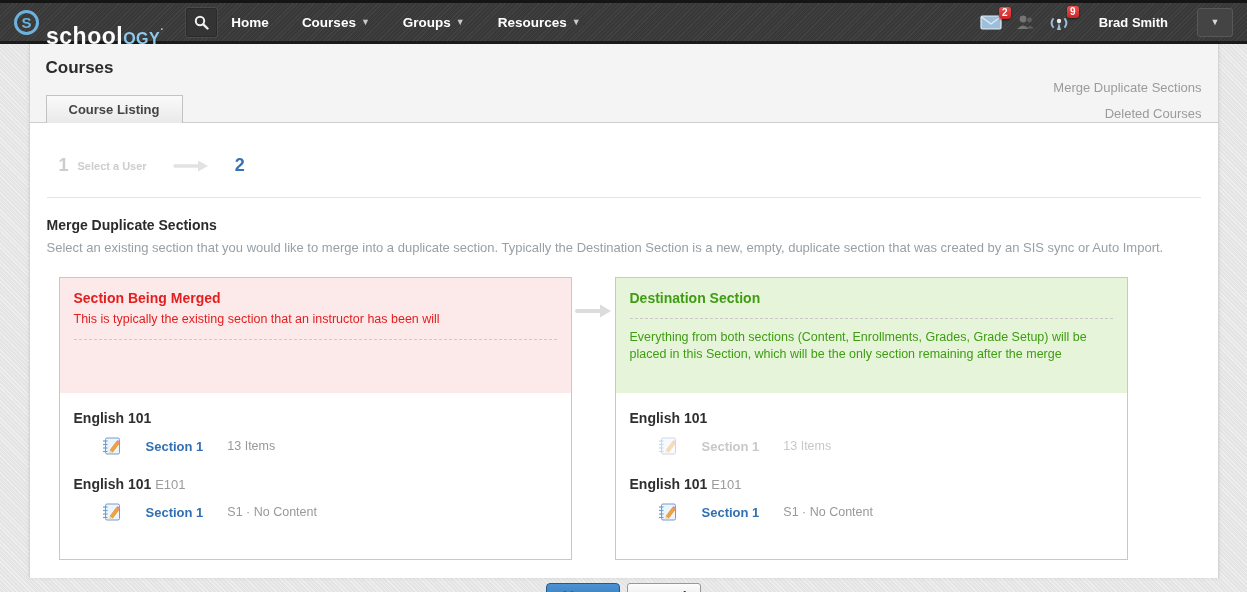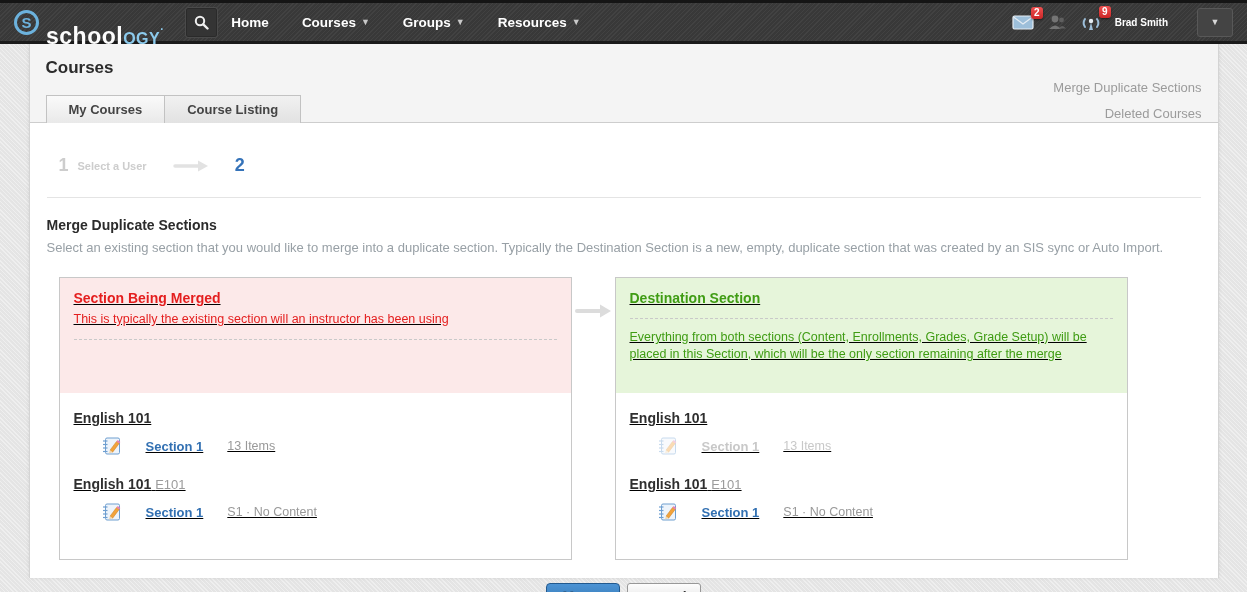--- a/index.html
+++ b/index.html
@@ -38,21 +38,21 @@
   .nav-item { color:#fff; font-size:13.5px; font-weight:bold; display:flex; align-items:center; gap:5px; }
   .nav-caret { font-size:9px; color:#c9c9c9; }
   .nav-right { display:flex; align-items:center; gap:13px; }
   .nav-ico { position:relative; display:flex; align-items:center; }
   .badge {
     position:absolute; top:-8px; right:-9px;
     background:linear-gradient(#ef5050,#cb2626); color:#fff;
     font-size:10px; font-weight:bold; line-height:12px; padding:0 3px;
     border-radius:3px; box-shadow:0 1px 2px rgba(0,0,0,.5); min-width:12px; text-align:center;
   }
-  .user-name { font-size:10px; font-weight:bold; color:#fdfdfd; margin-left:0; }
+  .user-name { font-size:13px; font-weight:bold; color:#fdfdfd; margin-left:16px; }
   .user-drop {
     width:36px; height:29px; margin-left:16px; background:#444;
     border:1px solid #585858; border-radius:3px;
     display:flex; align-items:center; justify-content:center;
     color:#d8d8d8; font-size:9px;
   }
 
   
   .content-col {
     width:1190px; height:534px; margin:0 auto; background:#fff;
@@ -79,21 +79,21 @@
   .step-num { font-size:18px; font-weight:bold; margin-right:9px; }
   .step-label { font-size:11px; font-weight:bold; }
   .step-inactive .step-num, .step-inactive .step-label { color:#cdcdcd; }
   .step-active .step-num { color:#3573b9; }
   .step-active .step-label { color:#2b2b2b; }
   .step-arrow { margin:0 26px; display:flex; align-items:center; }
   .rule { border:none; border-top:1px solid #e4e4e4; margin-top:21px; }
   .merge-heading { font-size:14px; font-weight:bold; color:#2b2b2b; margin-top:19px; }
   .merge-desc { font-size:13px; color:#98a0a6; margin-top:7px; }
 
-  .panels { display:flex; margin:22px 0 0 12px; align-items:stretch;text-decoration:underline; }
+  .panels { display:flex; margin:22px 0 0 12px; align-items:stretch; }
   .panel { width:513px; border:1px solid #c8c8c8; background:#fff; }
   .panel-gap { width:43px; display:flex; justify-content:center; padding-top:26px; }
   .panel-head { height:115px; padding:11px 14px 0; overflow:hidden; }
   .panel-head.pink { background:#fce9e9; }
   .panel-head.green { background:#e6f5da; }
   .panel-title { font-size:14px; font-weight:bold; line-height:18px; margin-bottom:4px; }
   .pink .panel-title, .pink .panel-sub, .pink .panel-note { color:#e41e1e; }
   .green .panel-title, .green .panel-sub, .green .panel-note { color:#3f9c13; }
   .panel-sub { font-size:12.5px; line-height:17px; }
   .panel-dash { border-top:1px dashed #c9c9c9; margin:11px 0 10px; }
@@ -188,21 +188,20 @@
 
 <div class="content-col">
 
   <div class="page-header">
     <div class="page-title">Courses</div>
     <div class="header-links">
       <a class="header-link">Merge Duplicate Sections</a>
       <a class="header-link">Deleted Courses</a>
     </div>
     <div class="tabs">
-      <a class="tab">My Courses</a>
       <a class="tab">Course Listing</a>
     </div>
   </div>
 
   <div class="main">
 
     <div class="steps">
       <div class="step-inactive" style="display:flex;align-items:center;">
         <span class="step-num">1</span>
         <span class="step-label">Select a User</span>
@@ -221,21 +220,21 @@
     <hr class="rule">
 
     <div class="merge-heading">Merge Duplicate Sections</div>
     <div class="merge-desc">Select an existing section that you would like to merge into a duplicate section. Typically the Destination Section is a new, empty, duplicate section that was created by an SIS sync or Auto Import.</div>
 
     <div class="panels">
 
       <div class="panel">
         <div class="panel-head pink">
           <div class="panel-title">Section Being Merged</div>
-          <div class="panel-sub">This is typically the existing section will an instructor has been using</div>
+          <div class="panel-sub">This is typically the existing section that an instructor has been will</div>
           <div class="panel-dash"></div>
         </div>
         <div class="panel-body">
           <div class="course">
             <div class="course-name"><span>English 101</span> <span class="course-code"></span></div>
             <div class="section-row">
               <svg class="course-icon" width="20" height="18" viewBox="0 0 20 18">
                 <rect x="3.5" y="1" width="14" height="16" rx="1.5" fill="#eef4fb" stroke="#6f9fd0"></rect>
                 <line x1="1" y1="4" x2="5.5" y2="4" stroke="#6f9fd0" stroke-width="1.2"></line>
                 <line x1="1" y1="7.5" x2="5.5" y2="7.5" stroke="#6f9fd0" stroke-width="1.2"></line>

